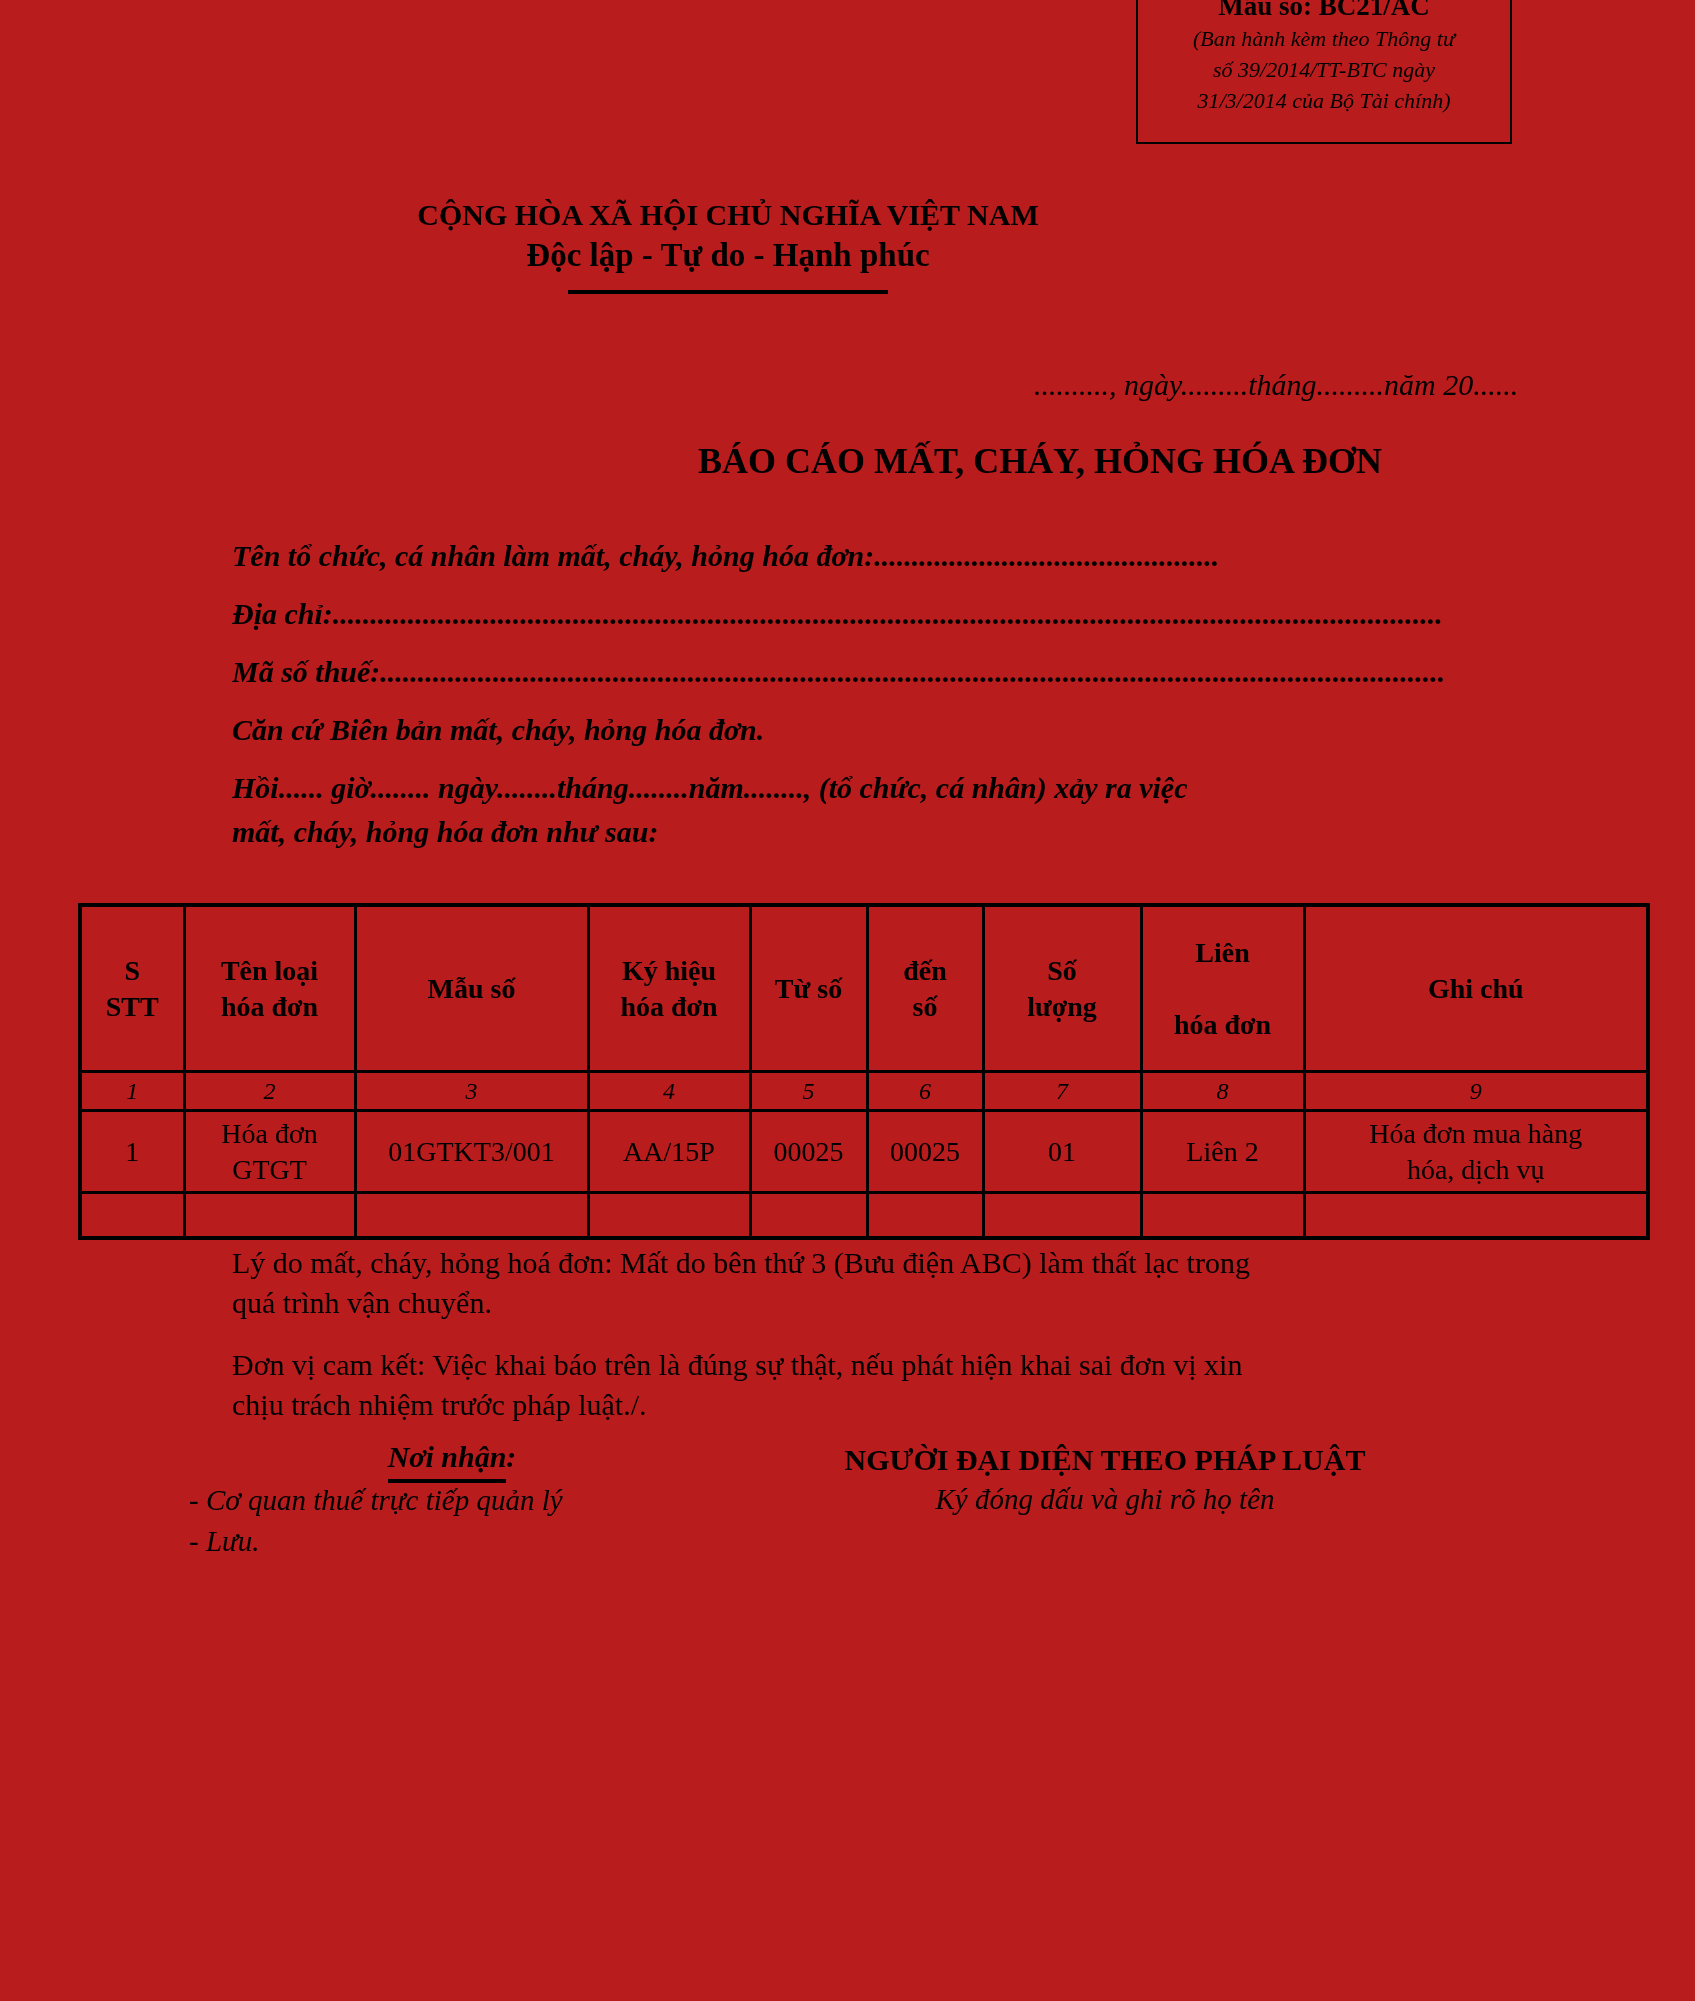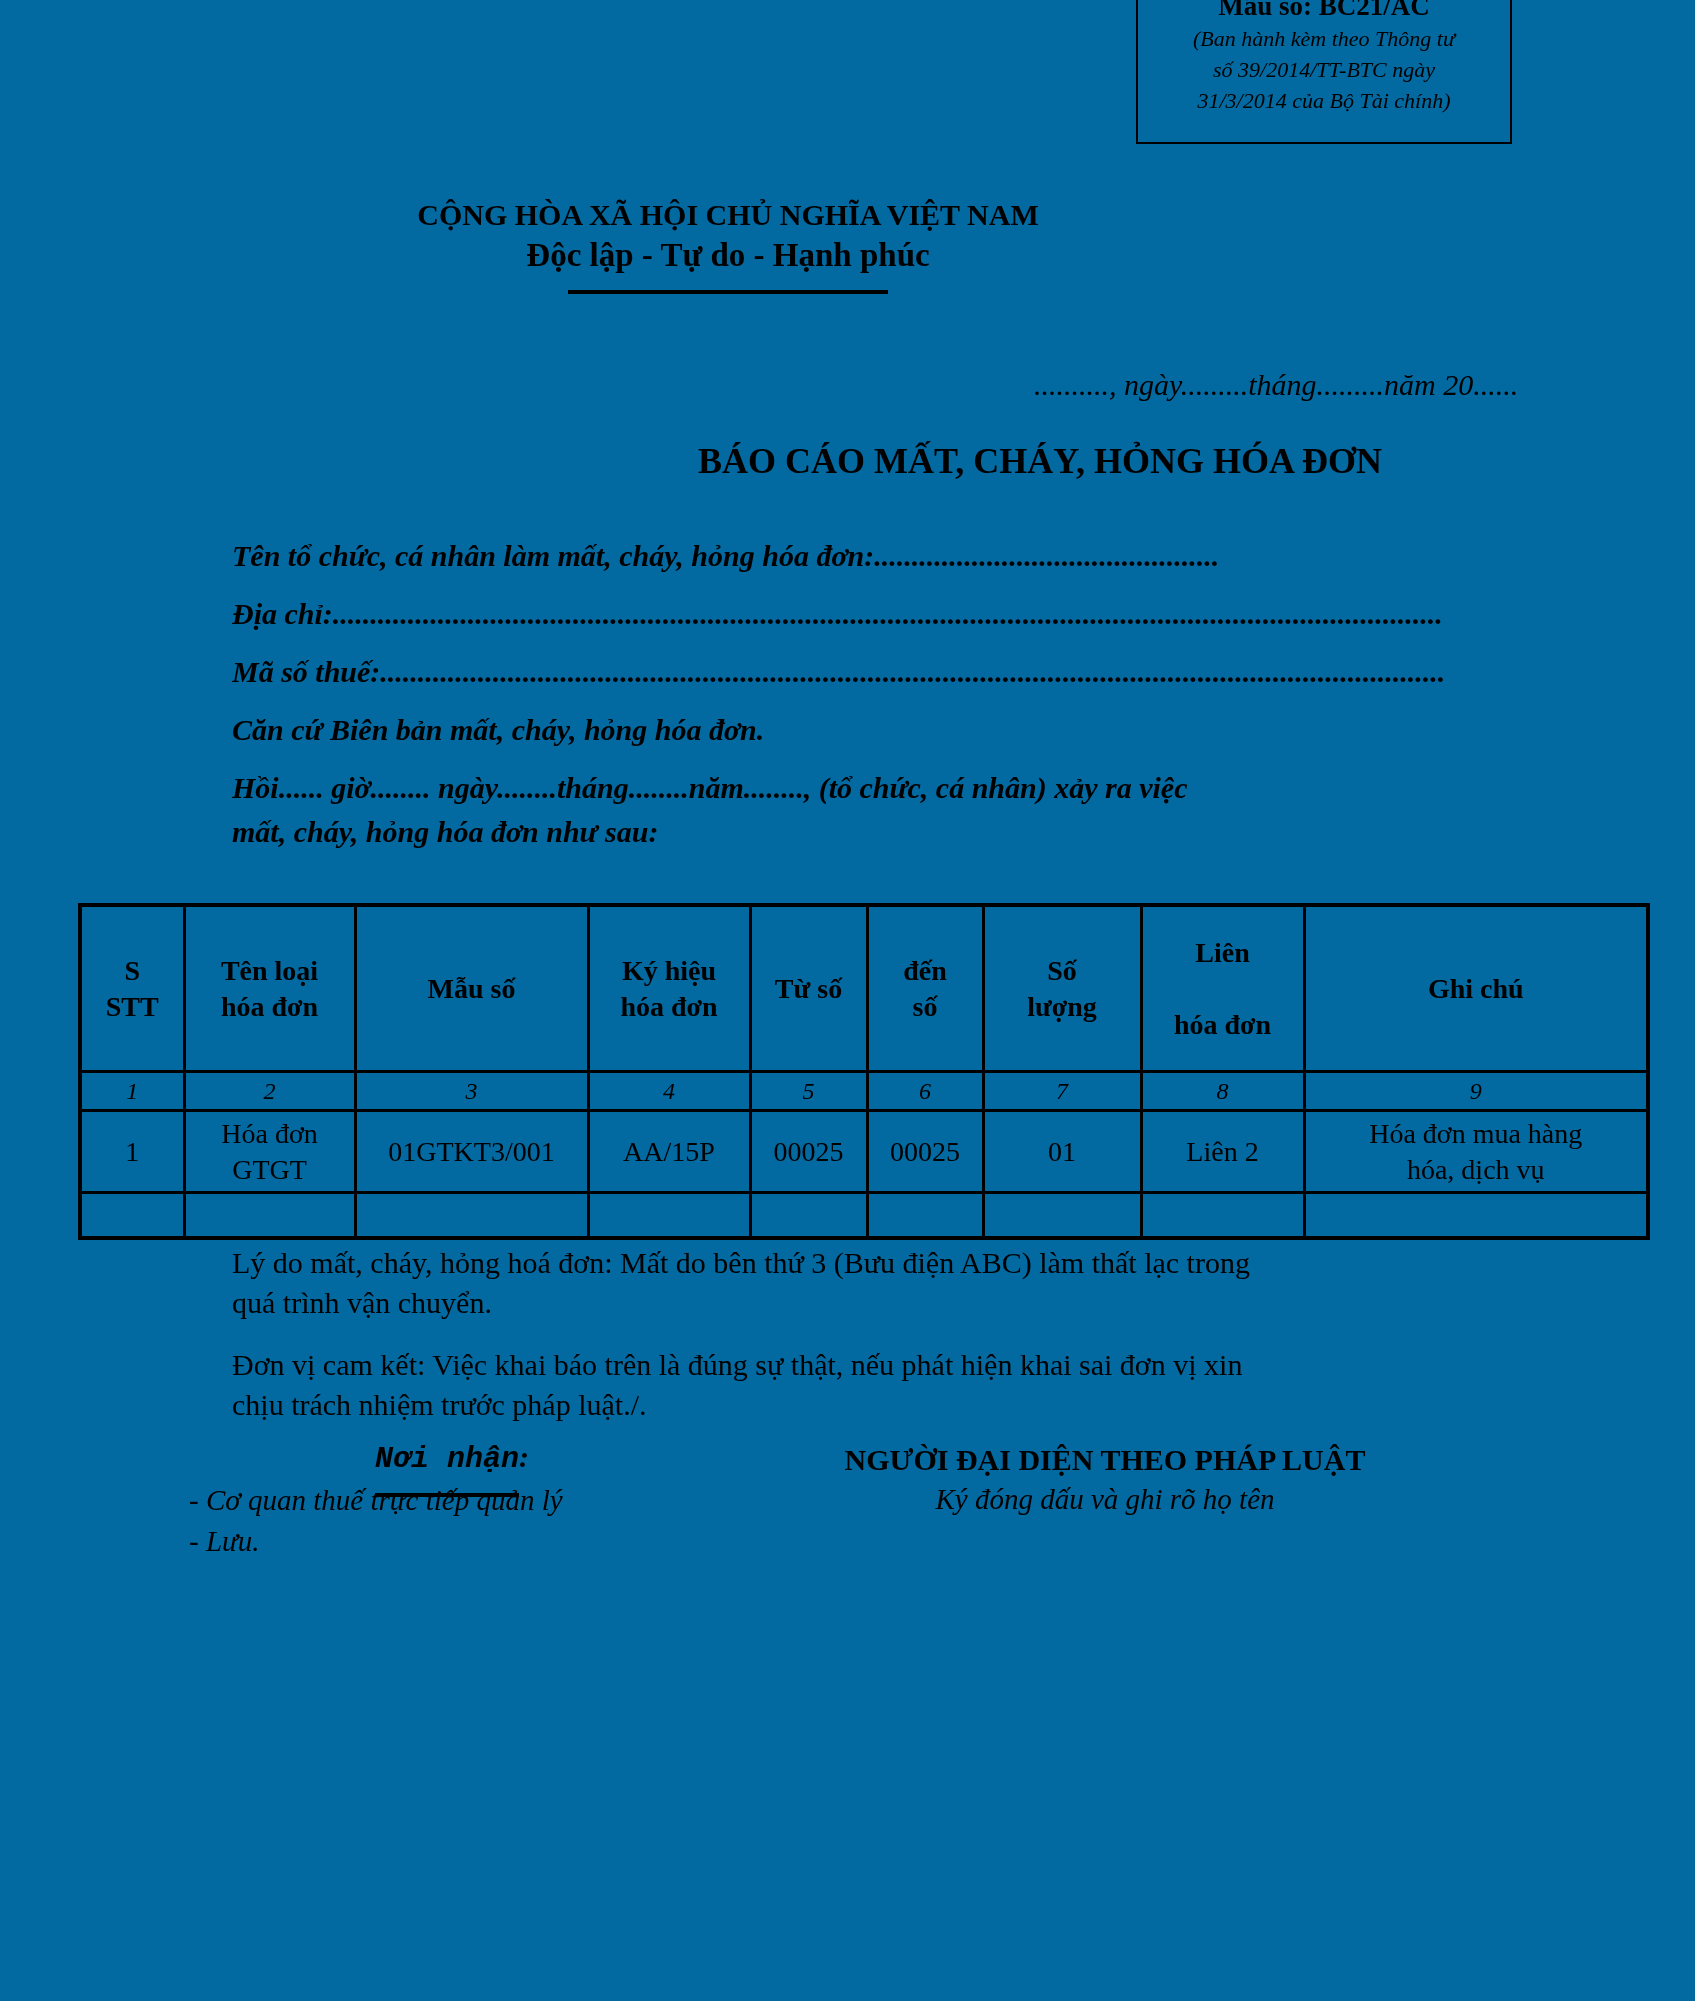--- a/index.html
+++ b/index.html
@@ -1,20 +1,20 @@
 <!DOCTYPE html>
 <html><head>
 <meta charset="utf-8">
 <style>
   html, body { margin: 0; padding: 0; background: #fff; }
   .page {
     position: relative;
     width: 1695px;
     height: 2001px;
-    background: #0369a1;
+    background: #b91c1c;
     color: #000000;
     font-family: "Liberation Serif", "DejaVu Serif", serif;
     overflow: hidden;
   }
 
   
   .form-box {
     position: absolute;
     left: 1136px; top: -14px;
     width: 376px; height: 158px;
@@ -105,21 +105,21 @@
     font-size: 30px; line-height: 40px;
     white-space: pre-line;
   }
 
   .recipients-label {
     position: absolute;
     left: 232px; top: 1440px; width: 440px;
     text-align: center;
     font-weight: bold; font-style: italic; font-size: 30px;
   }
-  .recipients-label .ul { border-bottom: 4px solid #000; padding-bottom: 17px; font-family: Liberation Mono, monospace; }
+  .recipients-label .ul { border-bottom: 4px solid #000; padding-bottom: 6px; }
   .recipients {
     position: absolute;
     left: 189px; top: 1480px; width: 600px;
     font-style: italic; font-size: 29px; line-height: 41px;
   }
   .sig-block {
     position: absolute;
     left: 805px; top: 1440px; width: 600px;
     text-align: center;
   }

